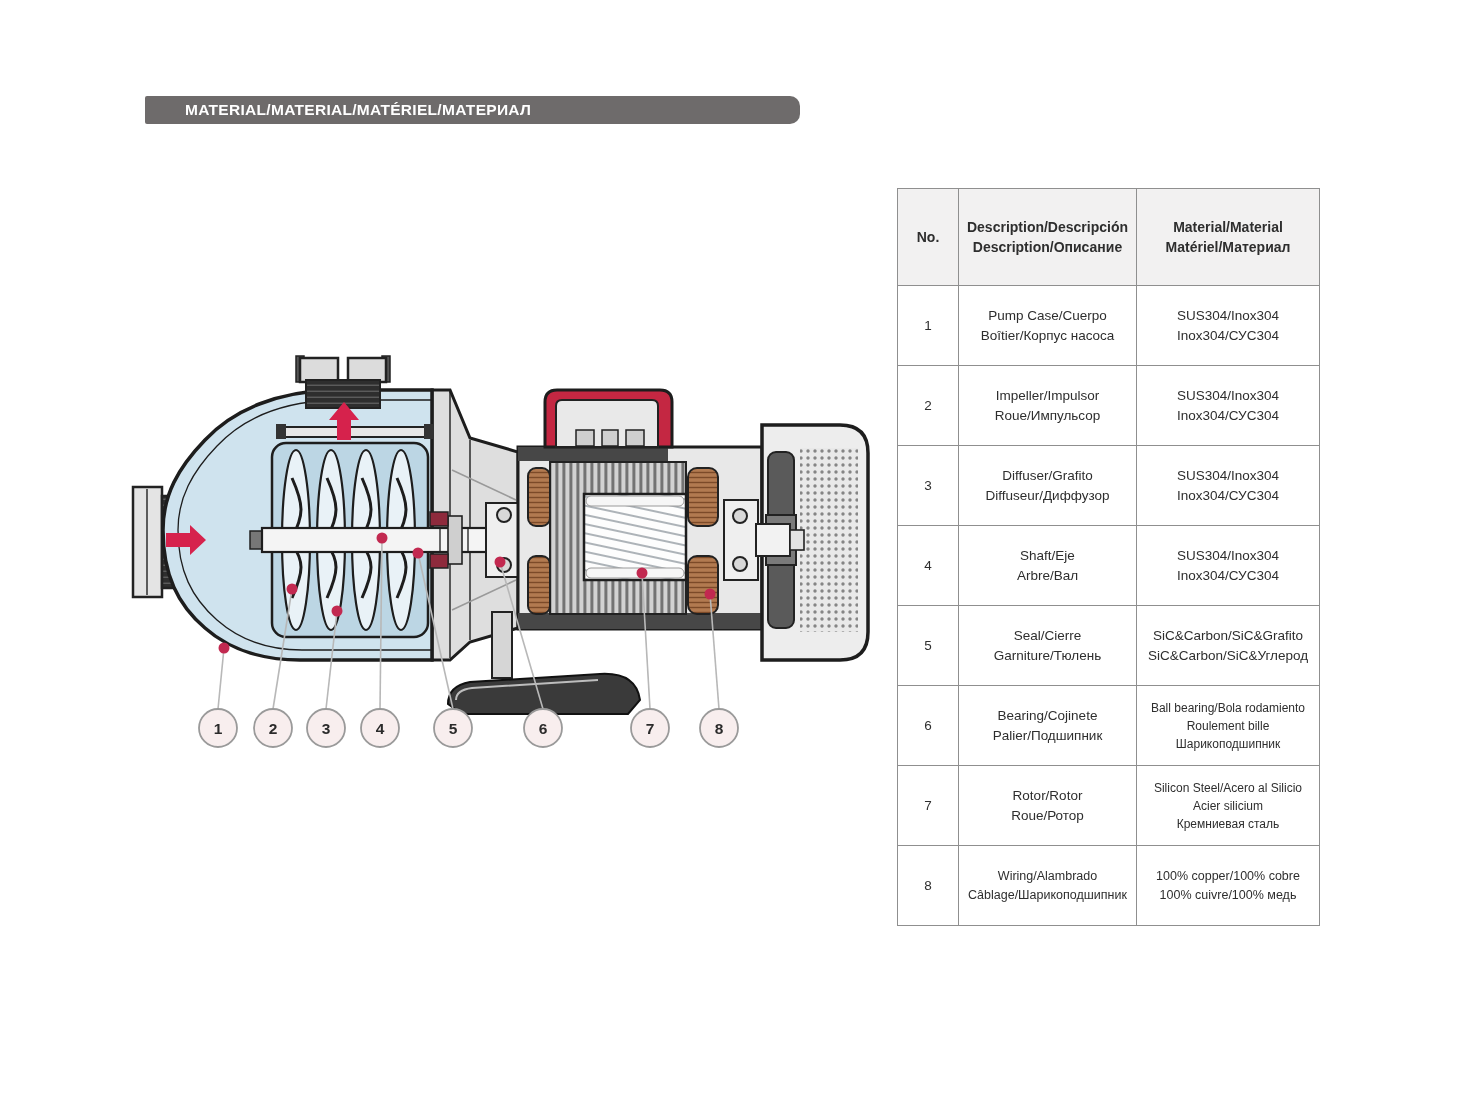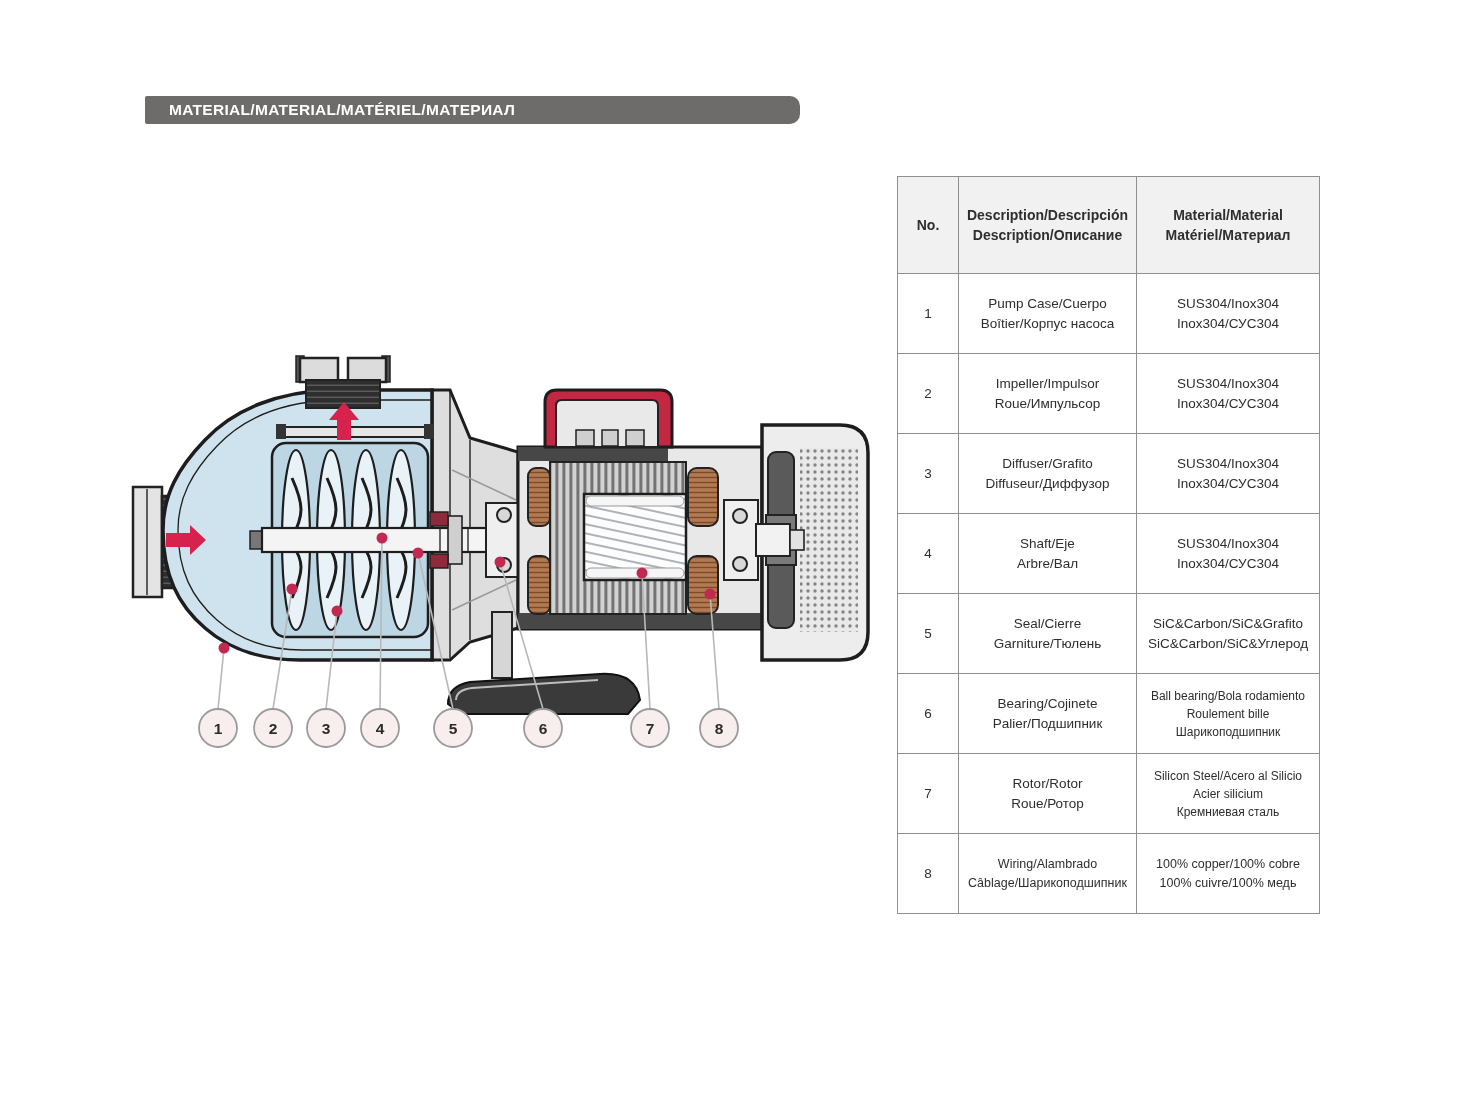--- a/index.html
+++ b/index.html
@@ -8,27 +8,27 @@
     font-family:"Liberation Sans", sans-serif;color:#2b2b2b;overflow:hidden;
   }
   
   .title-bar{
     position:absolute;left:145px;top:96px;width:655px;height:28px;
     background:#6e6b6b;border-radius:2px 10px 10px 2px;
     display:flex;align-items:center;
   }
   .title-bar span{
     color:#ffffff;font-weight:bold;font-size:15.5px;letter-spacing:.3px;
-    padding-left:24px;white-space:nowrap;
+    padding-left:40px;white-space:nowrap;
   }
   
   .diagram{position:absolute;left:120px;top:345px;width:760px;height:420px;}
   
   .parts-table{
-    position:absolute;left:897px;top:176px;width:422px;
+    position:absolute;left:897px;top:188px;width:422px;
     border-collapse:collapse;table-layout:fixed;
     font-size:13.5px;line-height:1.45;color:#2e2e2e;
   }
   .parts-table td,.parts-table th{
     border:1px solid #8f8f8f;text-align:center;vertical-align:middle;
     white-space:pre-line;padding:2px 4px;overflow:hidden;
   }
   .parts-table thead th{
     height:92px;font-weight:bold;font-size:14px;background:#f2f1f1;
   }

